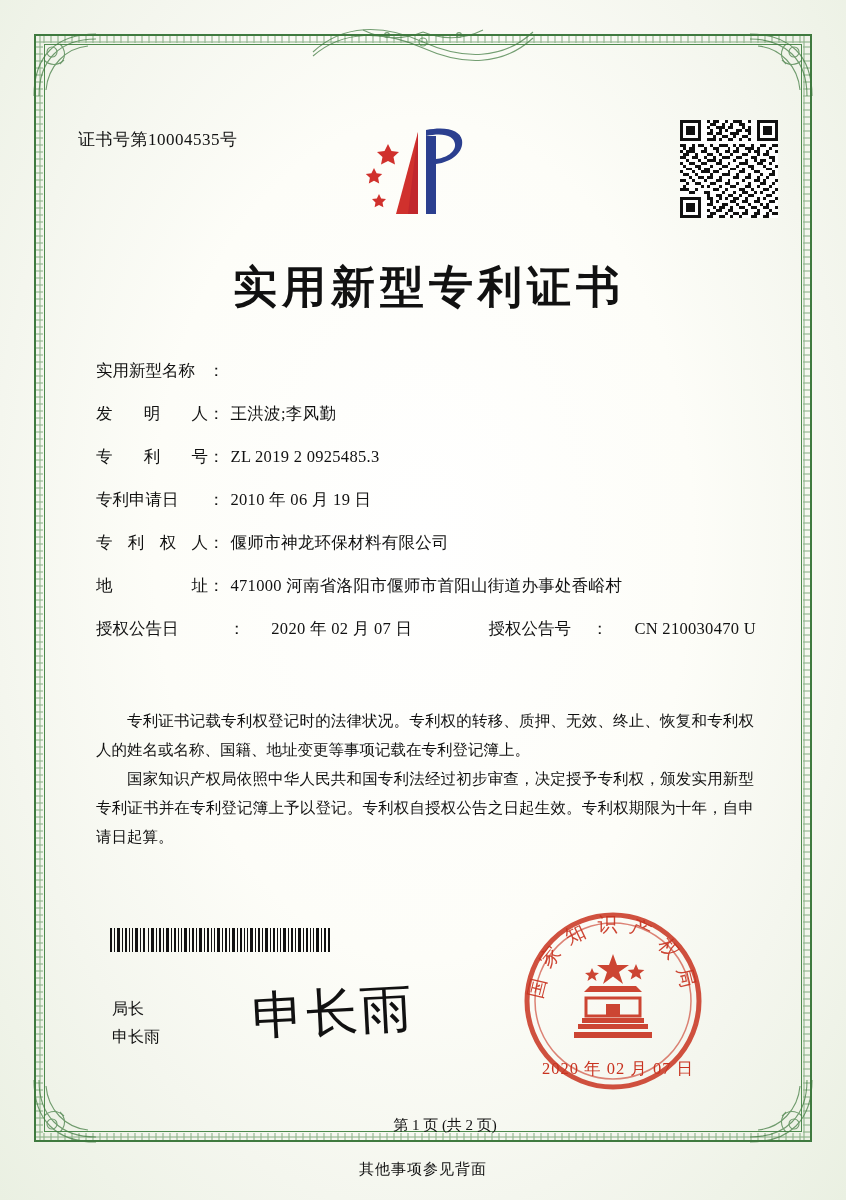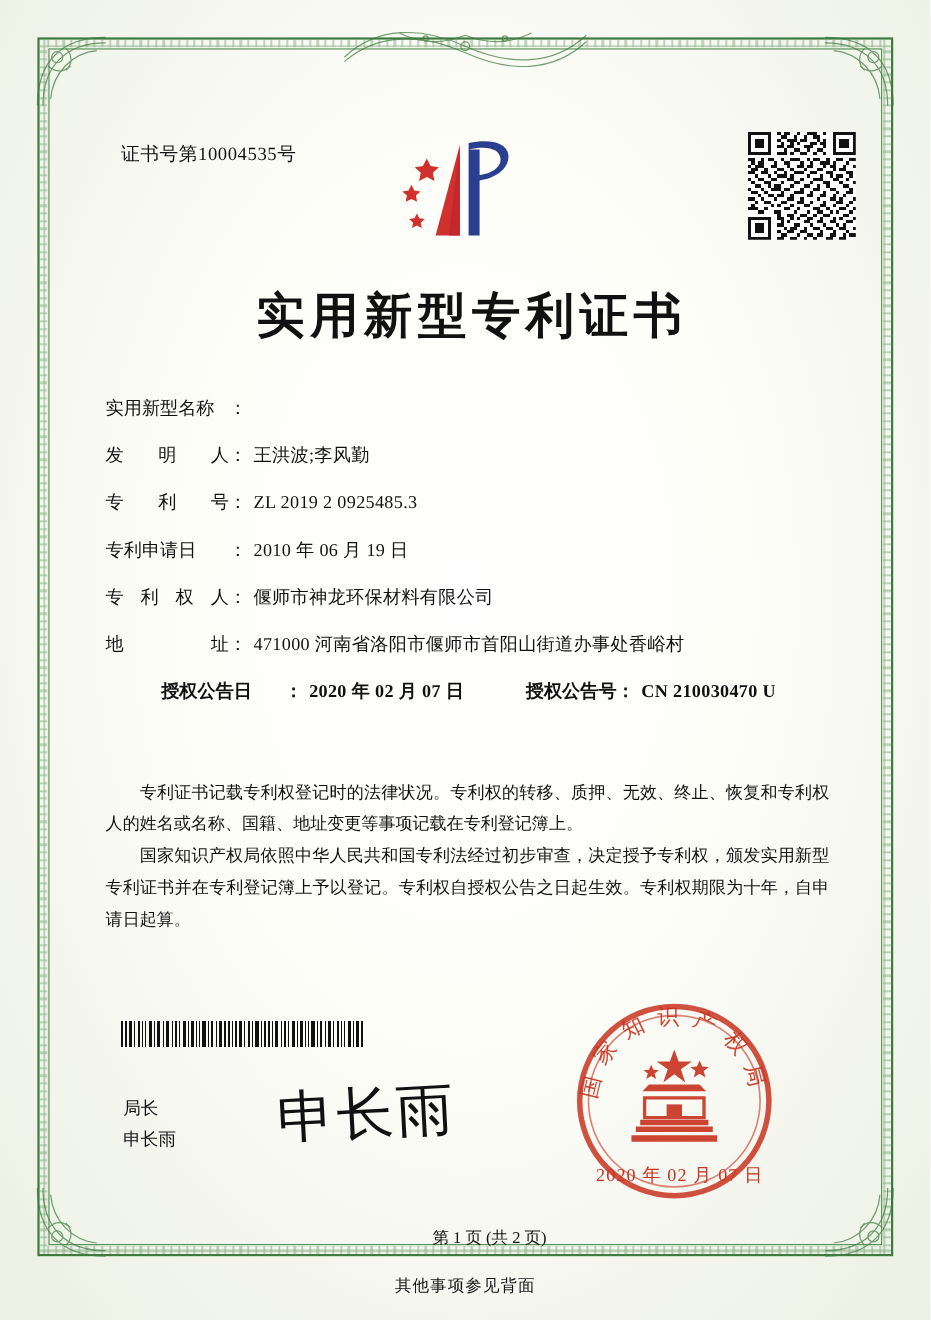--- a/index.html
+++ b/index.html
@@ -76,21 +76,20 @@
   }
 
   
   .cert-no {
     position: absolute;
     left: 78px; top: 128px;
     font-size: 17px;
     letter-spacing: 0.5px;
     color: #111;
     white-space: nowrap;
-    margin-left: 32px;
   }
 
   .logo {
     position: absolute;
     left: 352px; top: 118px;
     width: 120px; height: 108px;
   }
 
   .qr {
     position: absolute;
@@ -132,21 +131,21 @@
     letter-spacing: 0px;
   }
   .field-label.spread {
     display: flex;
     justify-content: space-between;
   }
   .field-label.spread > span { display: inline-block; }
   .field-colon { margin-right: 6px; }
   .field-value { letter-spacing: 0.3px; }
 
-  .field-row.dual { justify-content: center; font-weight: bold; }
+  .field-row.dual { justify-content: space-between; }
   .field-second-label {
     margin-left: 56px;
   }
 
   
   .body-text {
     position: absolute;
     left: 96px;
     top: 706px;
     width: 658px;

